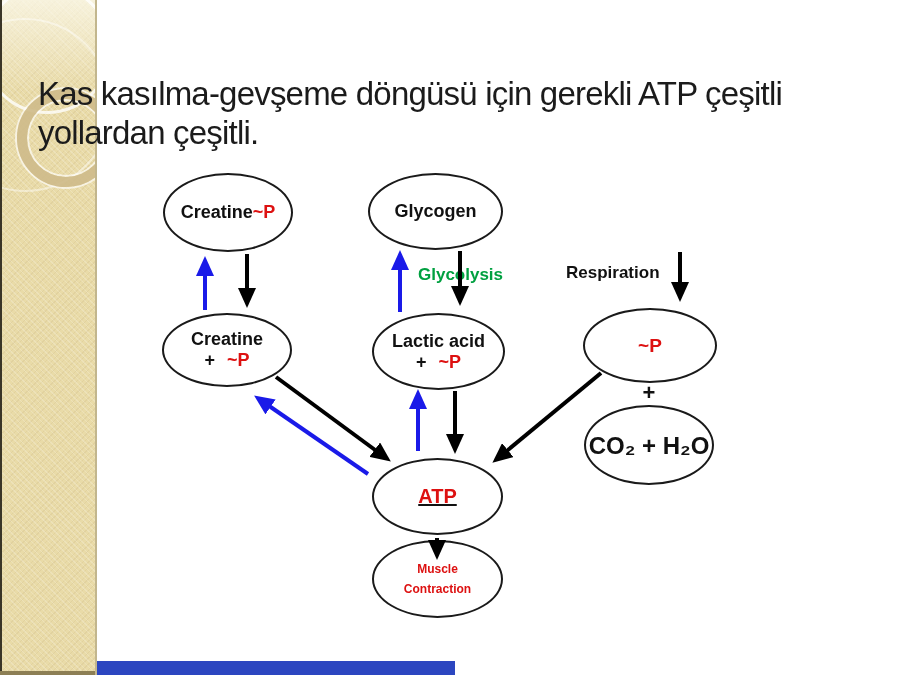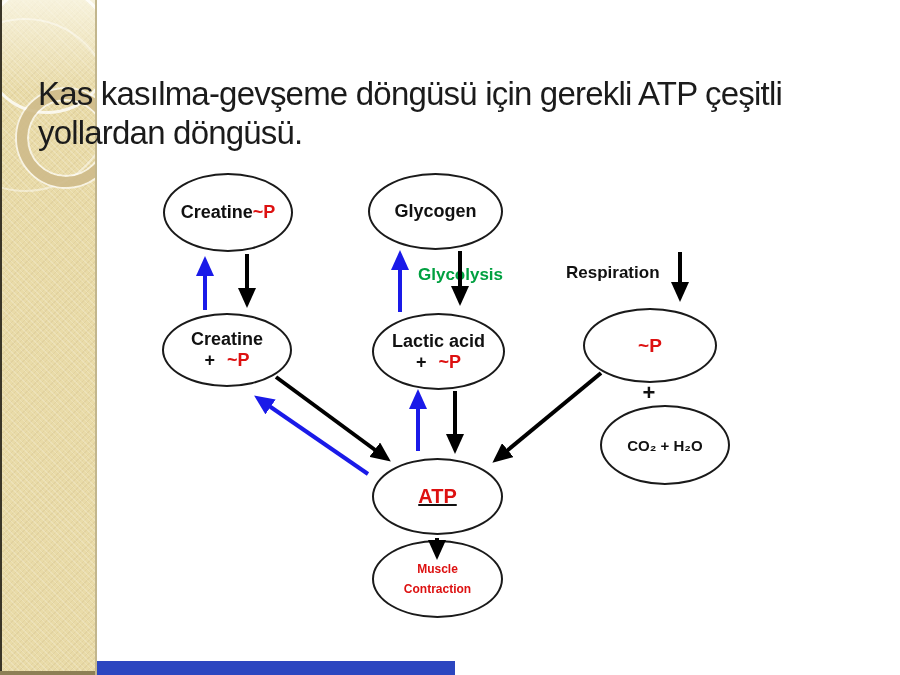--- a/index.html
+++ b/index.html
@@ -42,21 +42,21 @@
   .diagram{position:absolute;left:0;top:0;width:716px;height:675px;}
   .node{position:absolute;border:2px solid #1a1a1a;border-radius:50%;background:#fff;
     display:flex;flex-direction:column;align-items:center;justify-content:center;
     text-align:center;font-weight:bold;font-size:18px;color:#111;line-height:21px;box-sizing:border-box;z-index:2;}
   .n-creatinep{left:163px;top:173px;width:130px;height:79px;}
   .n-glycogen {left:368px;top:173px;width:135px;height:77px;}
   .n-glucose  {left:582px;top:173px;width:135px;height:77px;}
   .n-creatine {left:162px;top:313px;width:130px;height:74px;}
   .n-lactic   {left:372px;top:313px;width:133px;height:77px;}
   .n-p        {left:583px;top:308px;width:134px;height:75px;font-size:19px;}
-  .n-co2      {left:600px;top:405px;width:130px;height:80px;font-size:15px;align-items:center;}
+  .n-co2      {left:584px;top:405px;width:130px;height:80px;font-size:24px;align-items:center;}
   .n-atp      {left:372px;top:458px;width:131px;height:77px;font-size:20px;text-decoration:underline;}
   .n-muscle   {left:372px;top:540px;width:131px;height:78px;font-size:12px;line-height:20px;}
   .red{color:var(--red);}
   .plusgap{display:inline-block;margin-right:12px;}
   .lbl{position:absolute;font-weight:bold;font-size:17px;z-index:2;}
   .lbl-glycolysis{left:418px;top:265px;color:var(--green);}
   .lbl-respiration{left:566px;top:263px;color:#111;}
   .lbl-plus{left:638px;top:380px;width:22px;text-align:center;color:#111;font-size:22px;}
   svg.arrows{position:absolute;left:0;top:0;z-index:3;pointer-events:none;}
   .ln-k{stroke:#000;stroke-width:4;}
@@ -71,21 +71,21 @@
     <div class="sb-glow"></div>
     <div class="circle c1"></div>
     <div class="circle c2"></div>
     <div class="circle ring"></div>
     <div class="left-edge"></div>
     <div class="bottom-edge"></div>
   </div>
 
   <div class="title">
     <div>Kas kasılma-gevşeme döngüsü için gerekli ATP çeşitli</div>
-    <div>yollardan döngüsü.</div>
+    <div>yollardan çeşitli.</div>
   </div>
 
   <div class="diagram">
 
     <div class="node n-creatinep">
       <div><span>Creatine</span><span class="red">~P</span></div>
     </div>
 
     <div class="node n-glycogen">
       <div>Glycogen</div>

